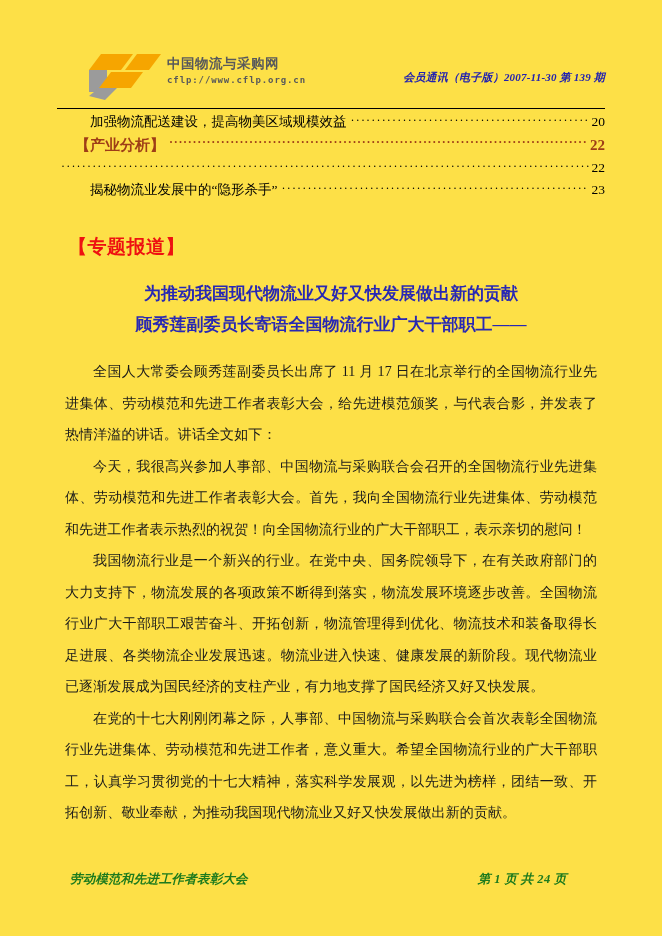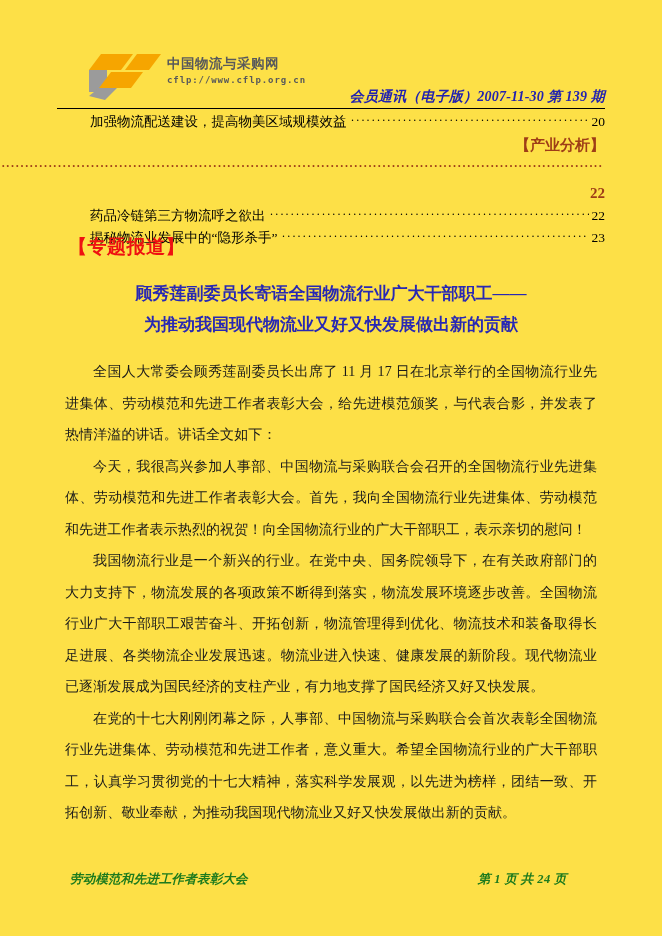--- a/index.html
+++ b/index.html
@@ -80,25 +80,25 @@
     font-size: 9px;
     letter-spacing: 0.9px;
     color: #58595b;
     margin-top: 3px;
     white-space: nowrap;
   }
 
   .header-right {
     position: absolute;
     right: 0;
-    top: 40px;
+    top: 22px;
     font-family: "Liberation Serif", "DejaVu Serif", serif;
     font-style: italic;
     font-weight: bold;
-    font-size: 14px;
+    font-size: 11px;
     color: #2222b0;
     white-space: nowrap;
     letter-spacing: 0.2px;
   }
 
   
   .toc {
     position: absolute;
     left: 57px;
     top: 111px;
@@ -110,21 +110,20 @@
     font-size: 13.5px;
     line-height: 22px;
     color: #000;
     white-space: nowrap;
   }
   .toc-row.section {
     color: #9e3d17;
     font-weight: bold;
     font-size: 15px;
     line-height: 24px;
-    flex-direction: column;
   }
   .toc-label {
     flex: 0 0 auto;
   }
   .toc-row.indent .toc-label {
     padding-left: 33px;
   }
   .toc-row.section .toc-label {
     padding-left: 18px;
   }
@@ -250,38 +249,37 @@
       <span class="toc-page">20</span>
     </div>
 
     <div class="toc-row section">
       <span class="toc-label">【产业分析】</span>
       <span class="toc-dots">·································································································································</span>
       <span class="toc-page">22</span>
     </div>
 
     <div class="toc-row indent">
-      <span class="toc-label">药品冷链第三方物流呼之欲出</span>
       <span class="toc-dots">······································································································</span>
       <span class="toc-page">22</span>
     </div>
 
     <div class="toc-row indent">
       <span class="toc-label">揭秘物流业发展中的“隐形杀手”</span>
       <span class="toc-dots">······································································································</span>
       <span class="toc-page">23</span>
     </div>
 
   </div>
 
   <div class="section-heading">【专题报道】</div>
 
   <div class="article-title">
+    <span class="tline">为推动我国现代物流业又好又快发展做出新的贡献</span>
     <span class="tline">顾秀莲副委员长寄语全国物流行业广大干部职工——</span>
-    <span class="tline">为推动我国现代物流业又好又快发展做出新的贡献</span>
   </div>
 
   <div class="body-text">
     <p class="para">全国人大常委会顾秀莲副委员长出席了 11 月 17 日在北京举行的全国物流行业先进集体、劳动模范和先进工作者表彰大会，给先进模范颁奖，与代表合影，并发表了热情洋溢的讲话。讲话全文如下：</p>
     <p class="para">今天，我很高兴参加人事部、中国物流与采购联合会召开的全国物流行业先进集体、劳动模范和先进工作者表彰大会。首先，我向全国物流行业先进集体、劳动模范和先进工作者表示热烈的祝贺！向全国物流行业的广大干部职工，表示亲切的慰问！</p>
     <p class="para">我国物流行业是一个新兴的行业。在党中央、国务院领导下，在有关政府部门的大力支持下，物流发展的各项政策不断得到落实，物流发展环境逐步改善。全国物流行业广大干部职工艰苦奋斗、开拓创新，物流管理得到优化、物流技术和装备取得长足进展、各类物流企业发展迅速。物流业进入快速、健康发展的新阶段。现代物流业已逐渐发展成为国民经济的支柱产业，有力地支撑了国民经济又好又快发展。</p>
     <p class="para">在党的十七大刚刚闭幕之际，人事部、中国物流与采购联合会首次表彰全国物流行业先进集体、劳动模范和先进工作者，意义重大。希望全国物流行业的广大干部职工，认真学习贯彻党的十七大精神，落实科学发展观，以先进为榜样，团结一致、开拓创新、敬业奉献，为推动我国现代物流业又好又快发展做出新的贡献。</p>
   </div>
 
   <div class="footer">

